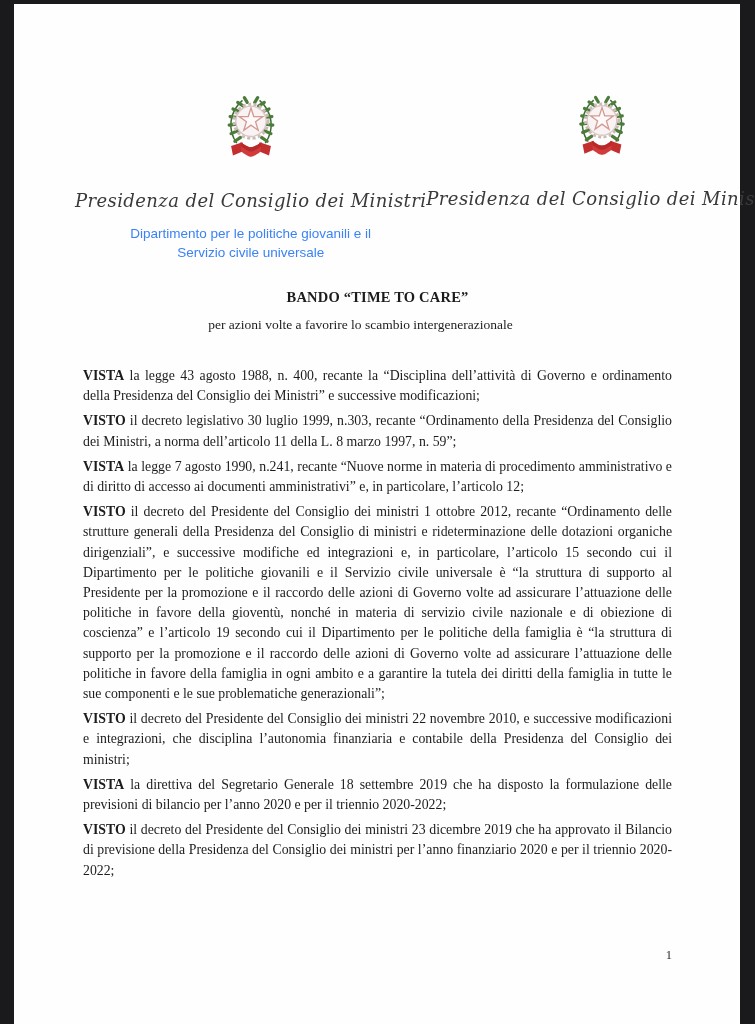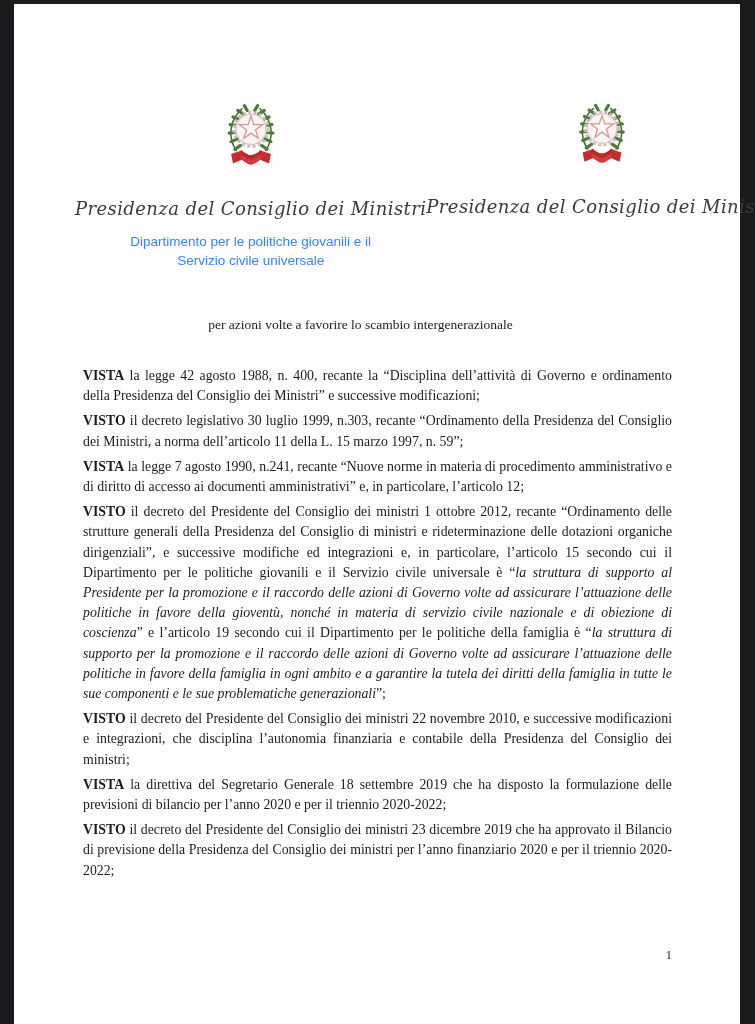--- a/index.html
+++ b/index.html
@@ -14,21 +14,21 @@
   .screen { position: absolute; inset: 0; background: #fefefe; }
 
   
   .bar { position: absolute; background: #1a1a1d; }
   .bar-top { left: 0; top: 0; width: 755px; height: 4px; }
   .bar-left { left: 0; top: 0; width: 14px; height: 1024px; }
   .bar-right { right: 0; top: 0; width: 15px; height: 1024px; }
 
   
   .letterhead {
-    position: absolute; left: 75px; top: 98px; width: 606px;
+    position: absolute; left: 75px; top: 90px; width: 606px;
     display: flex;
   }
   .lh-col { flex: 1 1 50%; text-align: center; }
   .emblem { display: block; margin: 0 auto 26px auto; }
   .institution {
     font-family: "DejaVu Serif", serif;
     font-style: italic;
     font-size: 18px;
     letter-spacing: 0.4px;
     color: #3a3a3a;
@@ -60,21 +60,21 @@
 
   
   .recitals {
     position: absolute; left: 83px; top: 366px; width: 589px;
     font-size: 13.8px;
     line-height: 20.2px;
     text-align: justify;
   }
   .para { margin: 0 0 5px 0; }
   .b { font-weight: bold; }
-  .i { font-style: italic; }
+  .i { }
 
   .pagenum {
     position: absolute; left: 83px; top: 948px; width: 589px;
     text-align: right;
     font-size: 12.5px;
     color: #2a2a2a;
   }
 </style>
 </head>
 <body>
@@ -145,25 +145,26 @@
         </g>
         <circle cx="30" cy="33" r="18" fill="none" stroke="#cbb9b4" stroke-width="3" stroke-dasharray="3.2 2.6"></circle>
         <circle cx="30" cy="33" r="16" fill="#f9f4f3" stroke="#d6c7c3" stroke-width="1.4"></circle>
         <polygon points="30,19 32.9,28 42.4,28 34.8,33.5 37.6,42.5 30,37 22.4,42.5 25.2,33.5 17.6,28 27.1,28" fill="#fdfaf9" stroke="#d29a95" stroke-width="1.4"></polygon>
       </svg>
       <div class="institution">Presidenza del Consiglio dei Ministri</div>
     </div>
 
   </div>
 
+  <div class="title">BANDO “TIME TO CARE”</div>
   <div class="subtitle">per azioni volte a favorire lo scambio intergenerazionale</div>
 
   <div class="recitals">
-      <div class="para"><span class="b">VISTA</span><span> la legge 42 agosto 1988, n. 400, recante la “Disciplina dell’attività di Governo e ordinamento della Presidenza del Consiglio dei Ministri” e successive modificazioni;</span></div>
-      <div class="para"><span class="b">VISTO</span><span> il decreto legislativo 30 luglio 1999, n.303, recante “Ordinamento della Presidenza del Consiglio dei Ministri, a norma dell’articolo 11 della L. 15 marzo 1997, n. 59”;</span></div>
+      <div class="para"><span class="b">VISTA</span><span> la legge 43 agosto 1988, n. 400, recante la “Disciplina dell’attività di Governo e ordinamento della Presidenza del Consiglio dei Ministri” e successive modificazioni;</span></div>
+      <div class="para"><span class="b">VISTO</span><span> il decreto legislativo 30 luglio 1999, n.303, recante “Ordinamento della Presidenza del Consiglio dei Ministri, a norma dell’articolo 11 della L. 8 marzo 1997, n. 59”;</span></div>
       <div class="para"><span class="b">VISTA</span><span> la legge 7 agosto 1990, n.241, recante “Nuove norme in materia di procedimento amministrativo e di diritto di accesso ai documenti amministrativi” e, in particolare, l’articolo 12;</span></div>
       <div class="para"><span class="b">VISTO</span><span> il decreto del Presidente del Consiglio dei ministri 1 ottobre 2012, recante “Ordinamento delle strutture generali della Presidenza del Consiglio di ministri e rideterminazione delle dotazioni organiche dirigenziali”, e successive modifiche ed integrazioni e, in particolare, l’articolo 15 secondo cui il Dipartimento per le politiche giovanili e il Servizio civile universale è “</span><span class="i">la struttura di supporto al Presidente per la promozione e il raccordo delle azioni di Governo volte ad assicurare l’attuazione delle politiche in favore della gioventù, nonché in materia di servizio civile nazionale e di obiezione di coscienza</span><span>”  e l’articolo 19 secondo cui il Dipartimento per le politiche della famiglia è “</span><span class="i">la struttura di supporto per la promozione e il raccordo delle azioni di Governo volte ad assicurare l’attuazione delle politiche in favore della famiglia in ogni ambito e a garantire la tutela dei diritti della famiglia in tutte le sue componenti e le sue problematiche generazionali</span><span>”;</span></div>
       <div class="para"><span class="b">VISTO</span><span> il decreto del Presidente del Consiglio dei ministri 22 novembre 2010, e successive modificazioni e integrazioni, che disciplina l’autonomia finanziaria e contabile della Presidenza del Consiglio dei ministri;</span></div>
       <div class="para"><span class="b">VISTA</span><span> la direttiva del Segretario Generale 18 settembre 2019 che ha disposto la formulazione delle previsioni di bilancio per l’anno 2020 e per il triennio 2020-2022;</span></div>
       <div class="para"><span class="b">VISTO</span><span> il decreto del Presidente del Consiglio dei ministri 23 dicembre 2019 che ha approvato il Bilancio di previsione della Presidenza del Consiglio dei ministri per l’anno finanziario 2020 e per il triennio 2020-2022;</span></div>
     </div>
 
   <div class="pagenum">1</div>
 
 </div>

